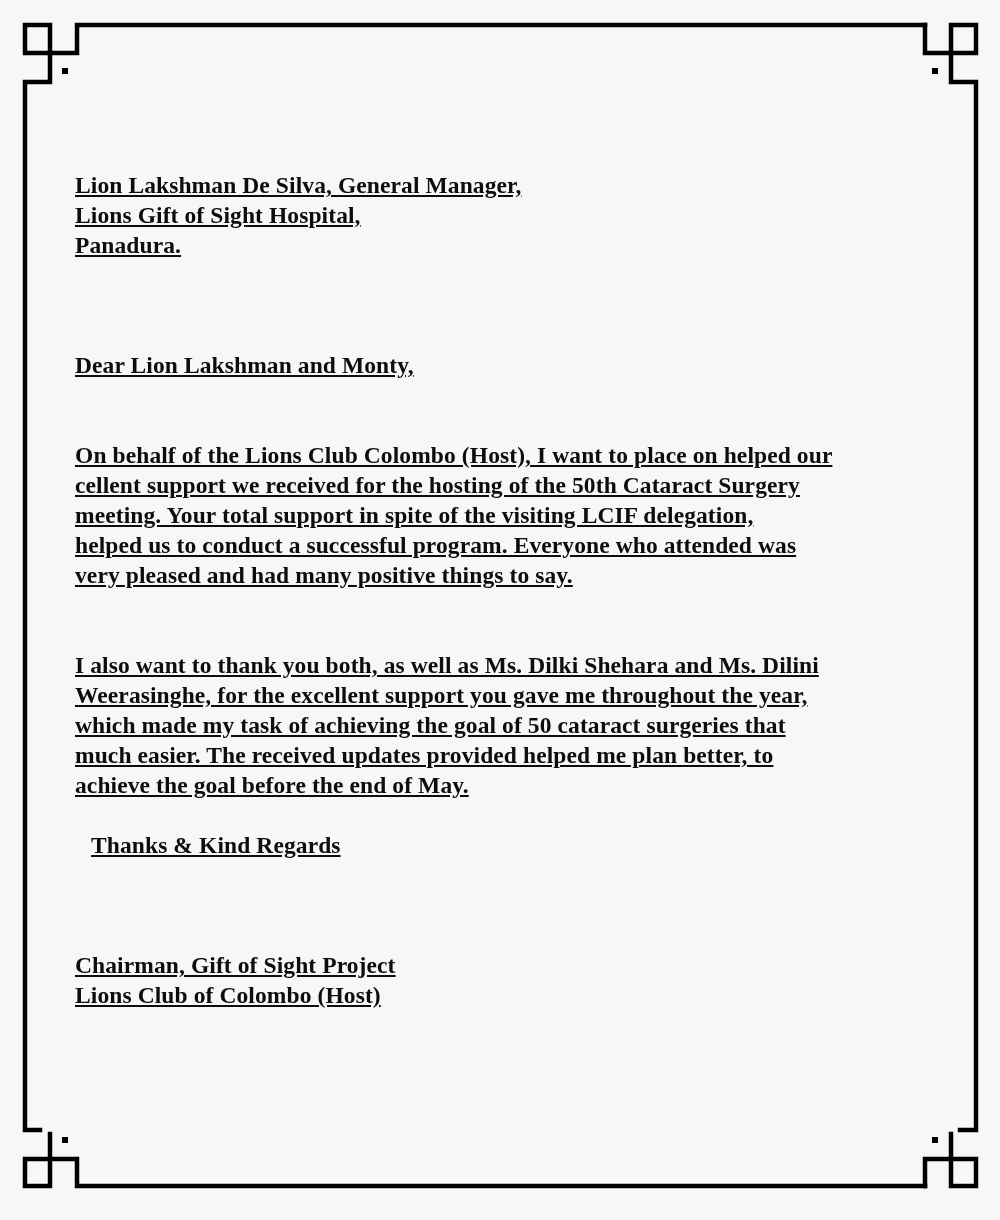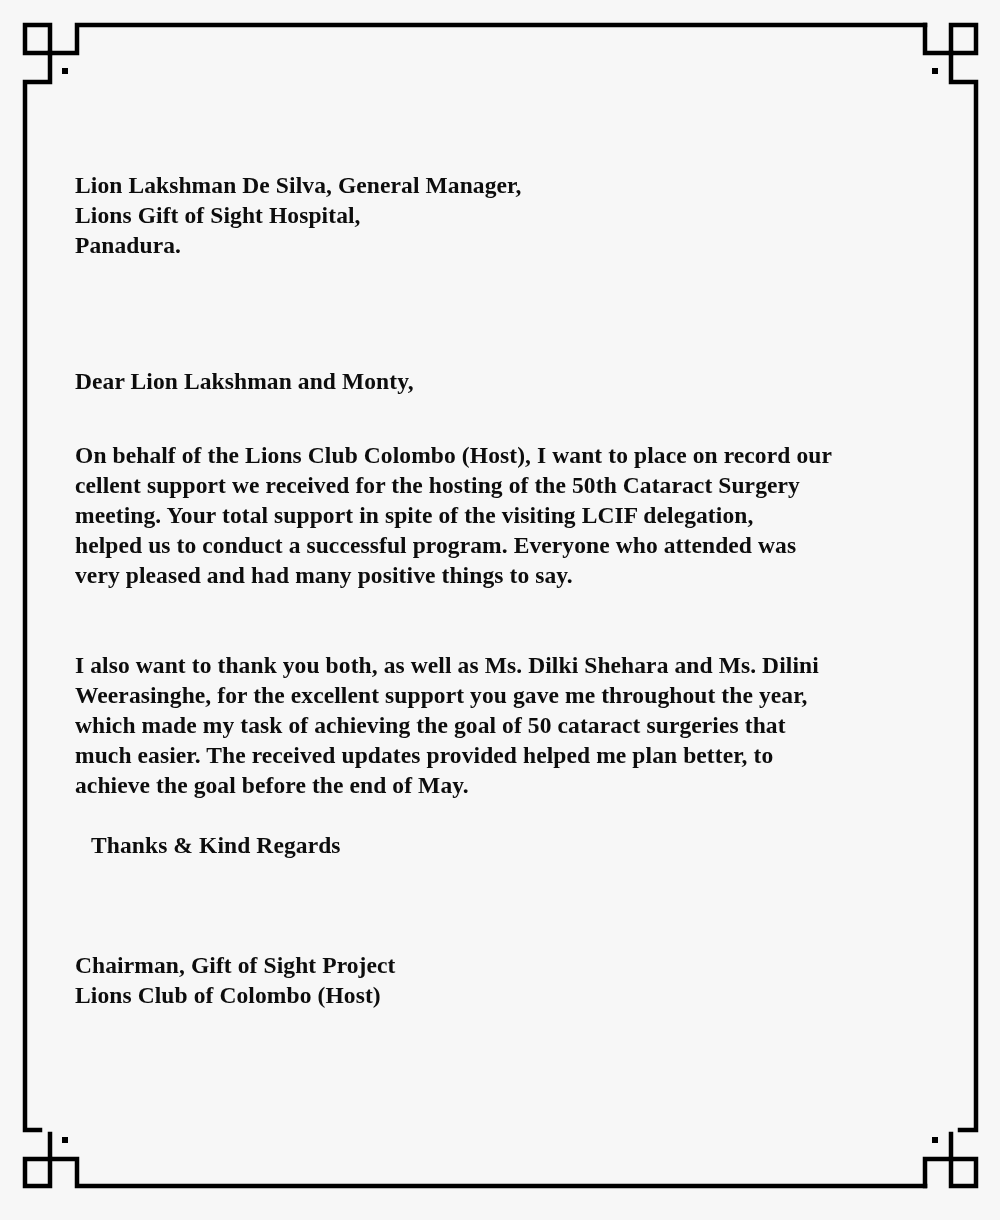--- a/index.html
+++ b/index.html
@@ -27,20 +27,21 @@
       width: 880px;
       font-weight: bold;
       font-size: 23.5px;
       line-height: 30px;
       letter-spacing: 0.1px;
     }
     .block {
       position: absolute;
       left: 0;
       white-space: nowrap;
+      text-decoration: underline;
     }
     .line {
       display: block;
       height: 30px;
     }
   </style>
 </head>
 <body>
 
 <svg class="frame" width="1000" height="1220" viewBox="0 0 1000 1220" xmlns="http://www.w3.org/2000/svg">
@@ -78,26 +79,26 @@
 </svg>
 
 <div class="letter">
 
   <div class="block" style="top:170px;">
     <span class="line">Lion Lakshman De Silva, General Manager,</span>
     <span class="line">Lions Gift of Sight Hospital,</span>
     <span class="line">Panadura.</span>
   </div>
 
-  <div class="block" style="top:350px;margin-top:16px;">
+  <div class="block" style="top:350px;">
     <span class="line">Dear Lion Lakshman and Monty,</span>
   </div>
 
   <div class="block" style="top:440px;">
-    <span class="line">On behalf of the Lions Club Colombo (Host), I want to place on record our</span>
+    <span class="line">On behalf of the Lions Club Colombo (Host), I want to place on helped our</span>
     <span class="line">cellent support we received for the hosting of the 50th Cataract Surgery</span>
     <span class="line">meeting. Your total support in spite of the visiting LCIF delegation,</span>
     <span class="line">helped us to conduct a successful program. Everyone who attended was</span>
     <span class="line">very pleased and had many positive things to say.</span>
   </div>
 
   <div class="block" style="top:650px;">
     <span class="line">I also want to thank you both, as well as Ms. Dilki Shehara and Ms. Dilini</span>
     <span class="line">Weerasinghe, for the excellent support you gave me throughout the year,</span>
     <span class="line">which made my task of achieving the goal of 50 cataract surgeries that</span>

